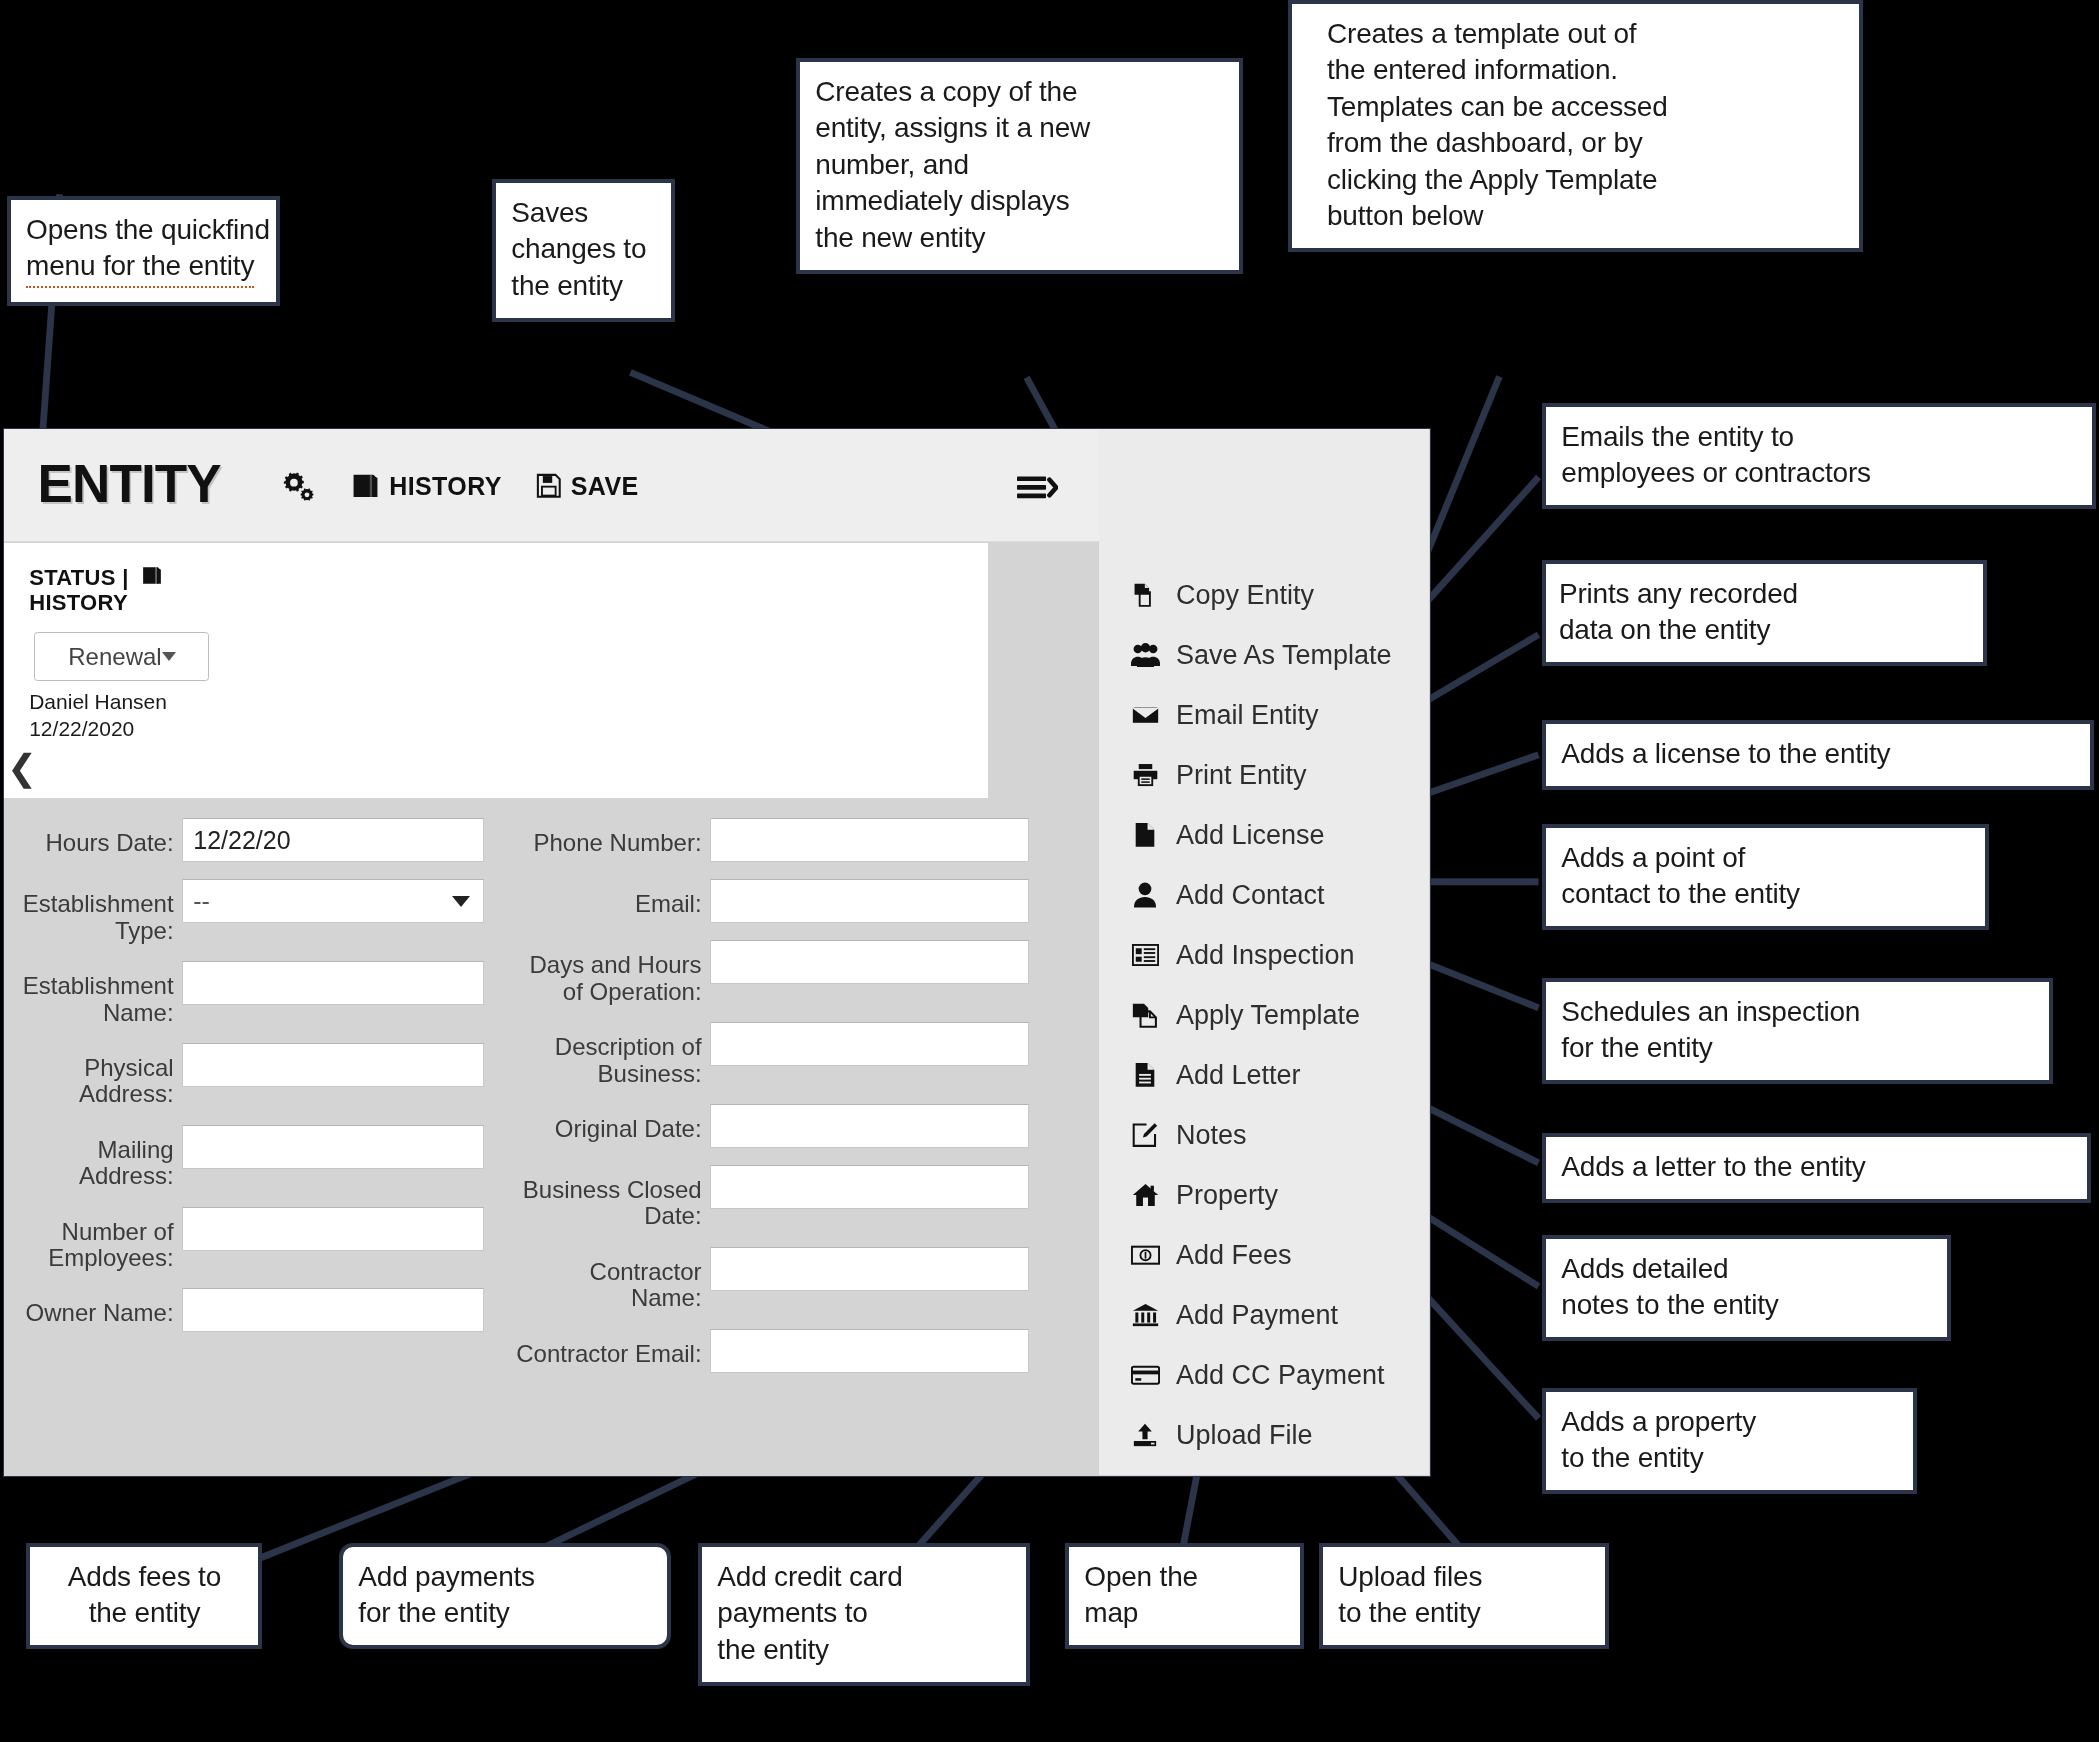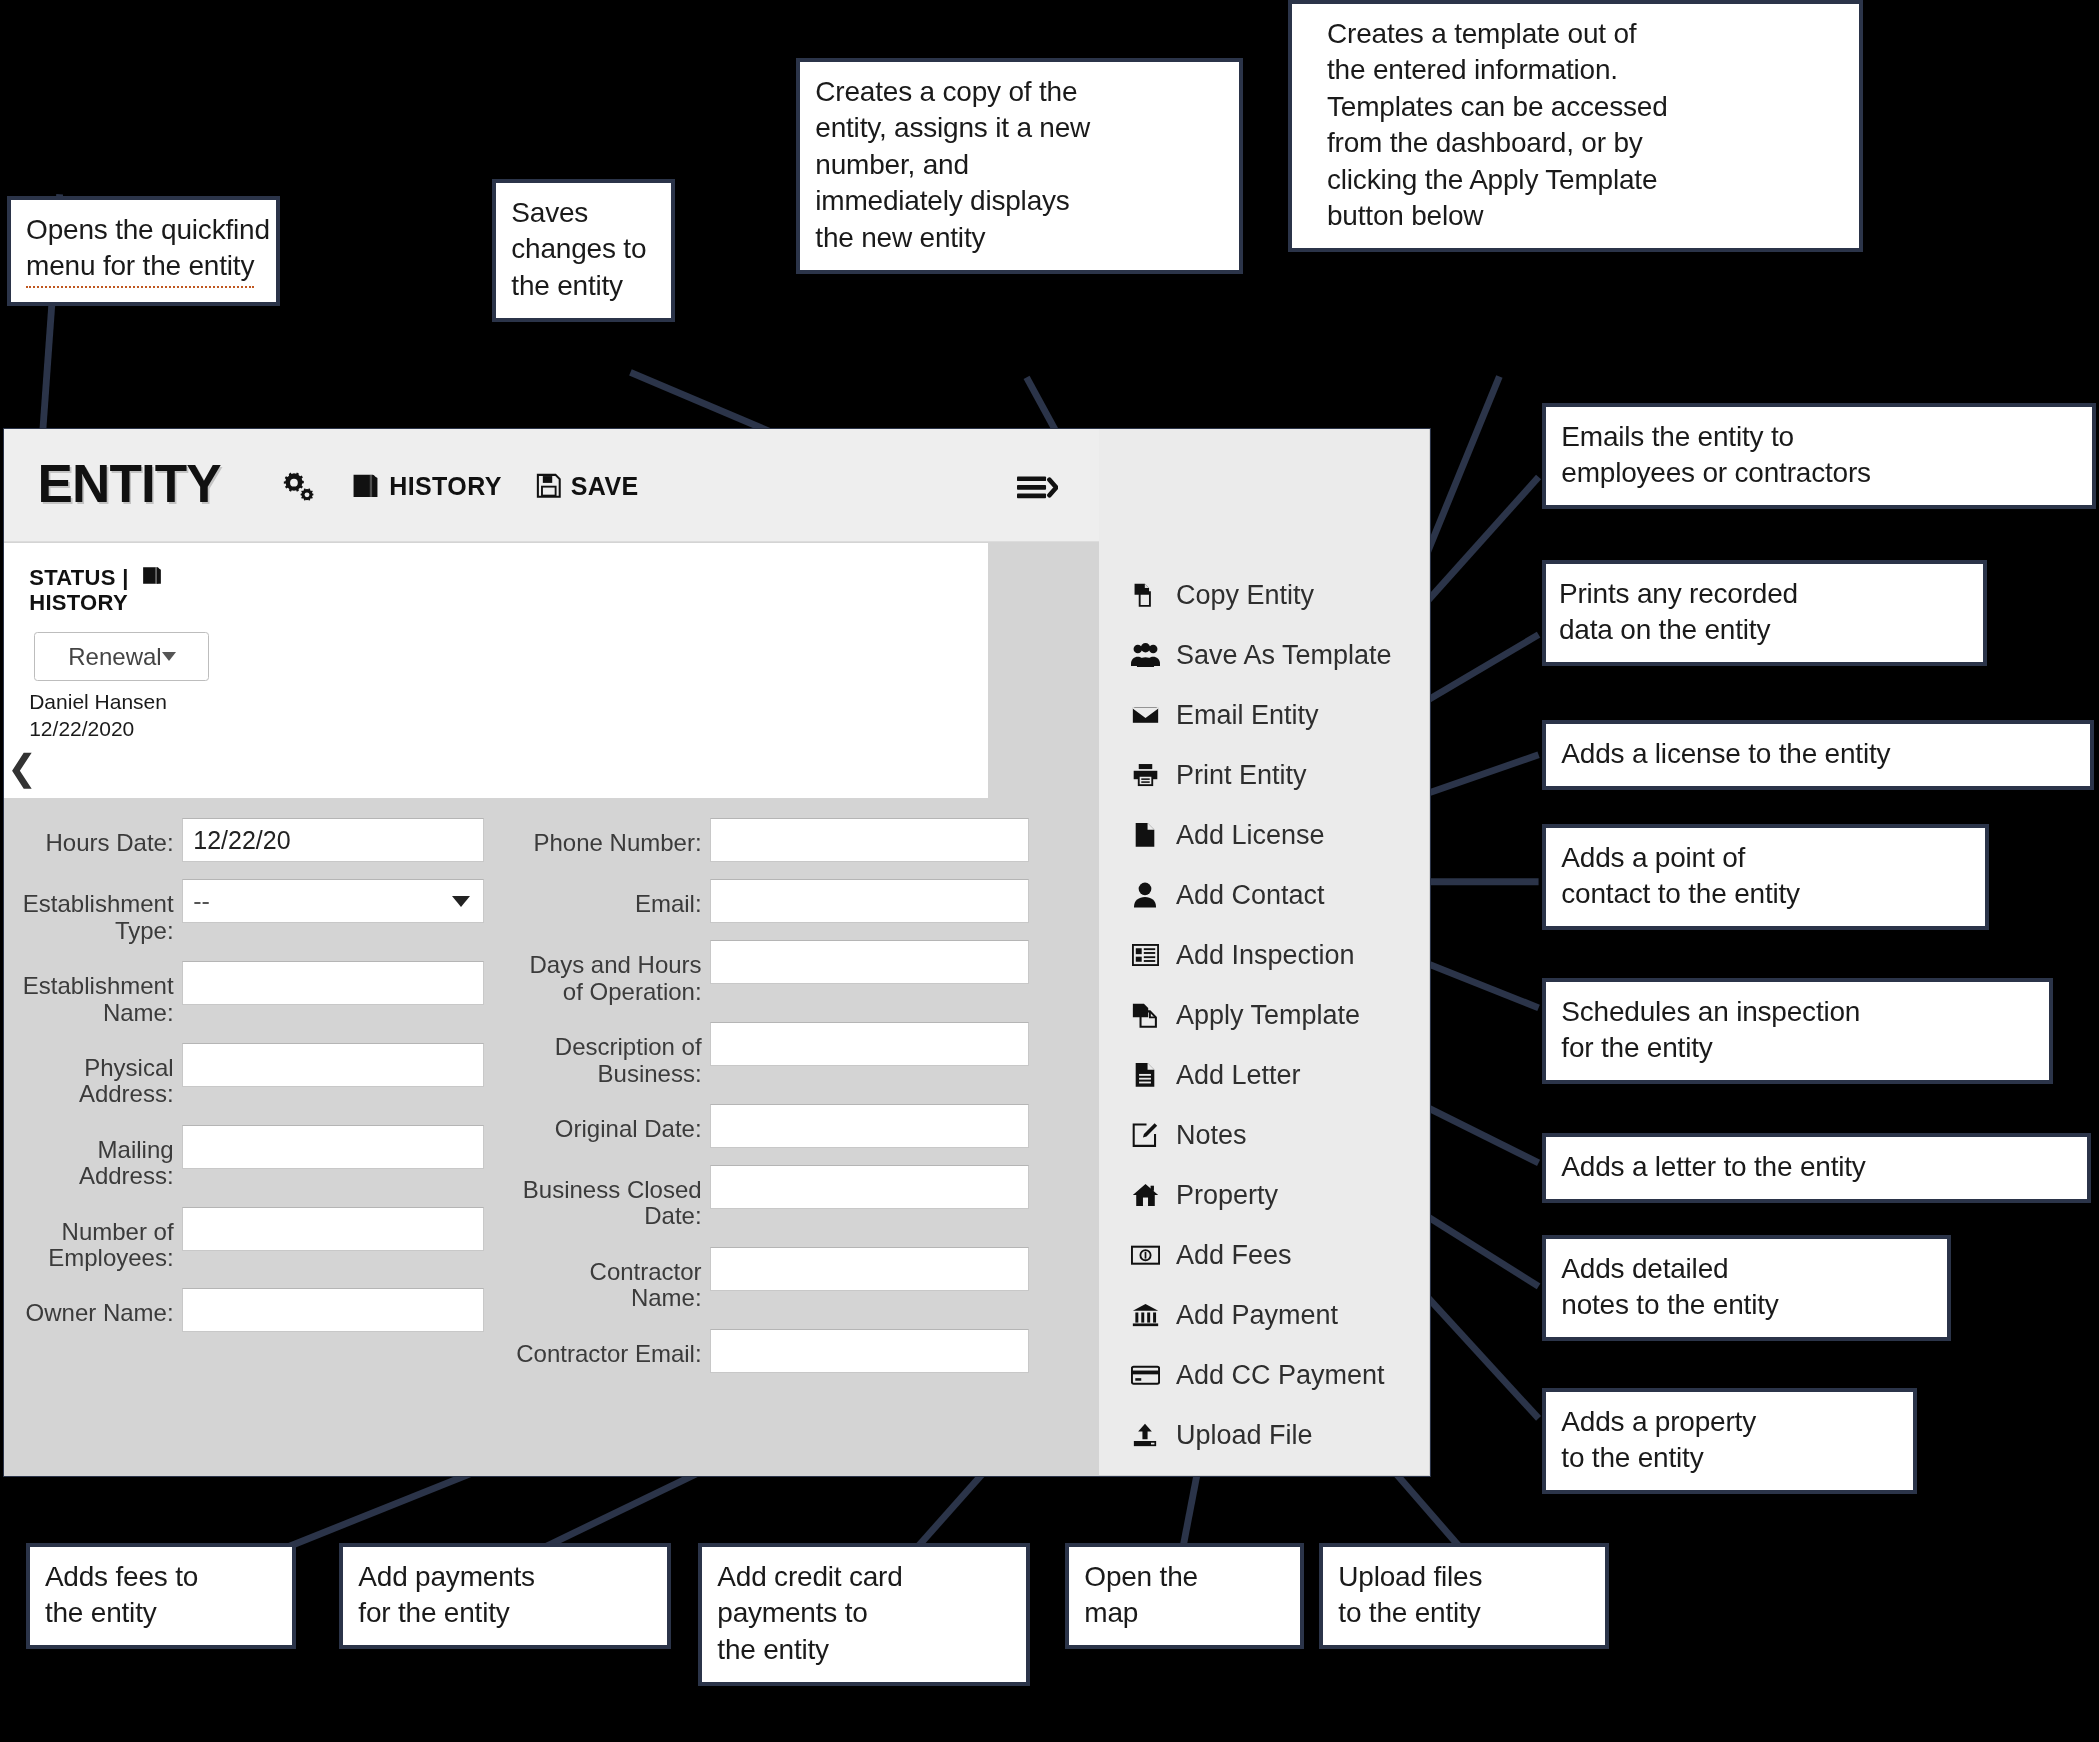--- a/index.html
+++ b/index.html
@@ -255,26 +255,26 @@
 <div class="callout" style="left:1542px; top:1235px; width:409px;">
   <span class="ln">Adds detailed</span>
   <span class="ln">notes to the entity</span>
 </div>
 
 <div class="callout" style="left:1542px; top:1388px; width:375px;">
   <span class="ln">Adds a property</span>
   <span class="ln">to the entity</span>
 </div>
 
-<div class="callout" style="left:25.6px; top:1543px; width:270px;">
+<div class="callout" style="left:25.6px; top:1543px; width:236px;text-align:center;">
   <span class="ln">Adds fees to</span>
   <span class="ln">the entity</span>
 </div>
 
-<div class="callout" style="left:339px; top:1543px; width:332px;">
+<div class="callout" style="left:339px; top:1543px; width:332px;border-radius:14px;">
   <span class="ln">Add payments</span>
   <span class="ln">for the entity</span>
 </div>
 
 <div class="callout" style="left:698px; top:1543px; width:332px;">
   <span class="ln">Add credit card</span>
   <span class="ln">payments to</span>
   <span class="ln">the entity</span>
 </div>
 

